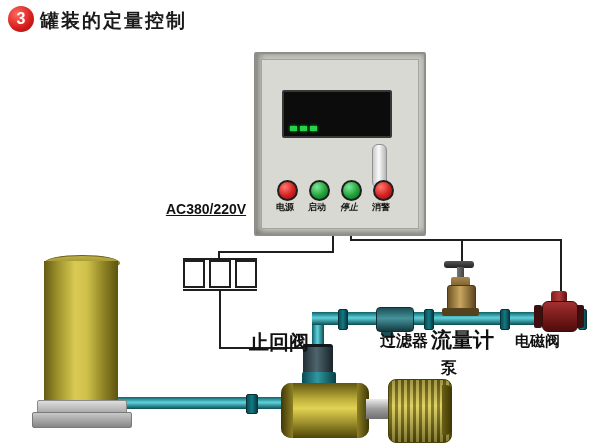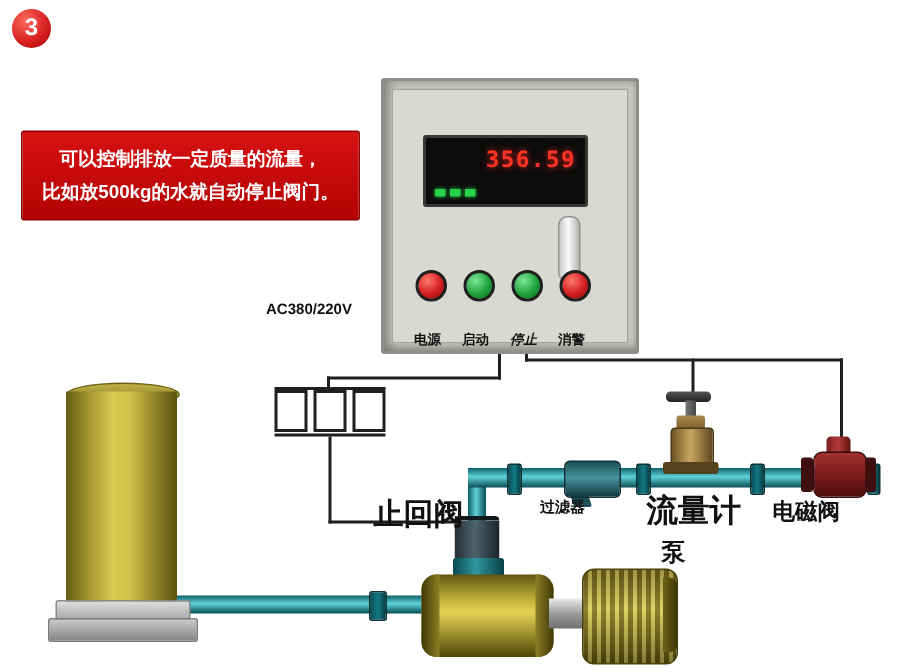--- a/index.html
+++ b/index.html
@@ -32,26 +32,26 @@
   #display{left:26px;top:36px;width:106px;height:44px;background:#0c0c0c;border:2px solid #383838;border-radius:2px;}
   #display-value{position:absolute;right:6px;top:5px;font-family:"DejaVu Sans Mono",monospace;
     font-size:15px;font-weight:bold;color:#ff3226;letter-spacing:1px;text-shadow:0 0 4px rgba(255,40,30,.8);}
   #display-leds{position:absolute;left:6px;bottom:5px;display:flex;gap:3px;}
   #display-leds span{width:7px;height:5px;background:#27d14a;box-shadow:0 0 3px rgba(40,220,80,.9);}
   #tube{left:116px;top:90px;width:13px;height:42px;border-radius:6px;
     background:linear-gradient(90deg,#c9c9c9,#fbfbfb 45%,#b5b5b5);border:1px solid #919191;}
   .pbtn{position:absolute;top:126px;width:17px;height:17px;border-radius:50%;border:2px solid #1f1f1f;}
   .pbtn.red{background:radial-gradient(circle at 35% 30%,#ff7a6e,#d31f1f 55%,#8e0f0f);}
   .pbtn.green{background:radial-gradient(circle at 35% 30%,#7fe89a,#1fa23a 55%,#0c6e22);}
-  .pbtn-lbl{position:absolute;top:147px;width:32px;text-align:center;font-size:9px;font-weight:bold;color:#111;margin-top:19px;}
+  .pbtn-lbl{position:absolute;top:147px;width:32px;text-align:center;font-size:9px;font-weight:bold;color:#111;}
 
   
   #contactor-text{left:148px;top:201px;width:116px;text-align:center;font-weight:bold;color:#111;}
   #contactor-text .l1{font-size:16px;letter-spacing:2px;}
-  #contactor-text .l2{font-size:10px;}
+  #contactor-text .l2{font-size:14px;text-decoration:underline;}
   .cbox{position:absolute;top:260px;width:18px;height:24px;background:#fff;border:2px solid #1f1f1f;}
 
   
   #tank-lbl{left:46px;top:240px;font-size:17px;letter-spacing:2px;}
   #tank-top{left:44px;top:255px;width:74px;height:14px;border-radius:50%;
     background:linear-gradient(180deg,#bdb043,#857927);border:1px solid #6a6016;}
   #tank-body{left:44px;top:261px;width:74px;height:147px;border-radius:0 0 4px 4px;
     background:linear-gradient(90deg,#655b13,#a2952f 20%,#d8ca52 42%,#cfc149 58%,#968929 78%,#5c530f);}
   #tank-base1{left:37px;top:400px;width:88px;height:13px;border-radius:2px;
     background:linear-gradient(180deg,#dedede,#a2a2a2);border:1px solid #8a8a8a;}
@@ -101,20 +101,21 @@
                linear-gradient(180deg,#857722,#d6c64c 42%,#5f5510);}
   #motor-cap{left:442px;top:385px;width:10px;height:50px;border-radius:0 6px 6px 0;
     background:linear-gradient(90deg,#6b6014,#3c3504);}
 </style>
 </head>
 <body>
 
 <div id="canvas">
 
   <div id="badge" class="abs">3</div>
+  <div id="title" class="lbl">罐装的定量控制</div>
 
   <div class="wire" style="left:332px;top:232px;width:2px;height:21px;"></div>
   <div class="wire" style="left:218px;top:251px;width:116px;height:2px;"></div>
   <div class="wire" style="left:218px;top:251px;width:2px;height:9px;"></div>
   <div class="wire" style="left:350px;top:232px;width:2px;height:9px;"></div>
   <div class="wire" style="left:350px;top:239px;width:212px;height:2px;"></div>
   <div class="wire" style="left:461px;top:239px;width:2px;height:24px;"></div>
   <div class="wire" style="left:560px;top:239px;width:2px;height:54px;"></div>
   <div class="wire" style="left:219px;top:291px;width:2px;height:58px;"></div>
   <div class="wire" style="left:219px;top:347px;width:86px;height:2px;"></div>
@@ -141,21 +142,21 @@
   <div class="flange" style="left:338px;top:309px;width:8px;height:19px;"></div>
   <div class="flange" style="left:424px;top:309px;width:8px;height:19px;"></div>
   <div class="flange" style="left:500px;top:309px;width:8px;height:19px;"></div>
   <div class="flange" style="left:578px;top:309px;width:7px;height:19px;"></div>
 
   <div id="check-valve" class="abs"></div>
   <div class="lbl" style="left:249px;top:329px;font-size:20px;">止回阀</div>
 
   <div id="filter-leg" class="abs"></div>
   <div id="filter-body" class="abs"></div>
-  <div class="lbl" style="left:360px;top:331px;font-size:10px;">过滤器</div>
+  <div class="lbl" style="left:380px;top:331px;font-size:16px;">过滤器</div>
 
   <div id="fm-handle" class="abs"></div>
   <div id="fm-stem" class="abs"></div>
   <div id="fm-bonnet" class="abs"></div>
   <div id="fm-body" class="abs"></div>
   <div id="fm-base" class="abs"></div>
   <div class="lbl" style="left:431px;top:326px;font-size:21px;">流量计</div>
 
   <div id="sv-act" class="abs"></div>
   <div id="sv-lf" class="abs"></div>
@@ -168,36 +169,31 @@
   <div id="pump-lband" class="abs"></div>
   <div id="pump-rband" class="abs"></div>
   <div id="shaft" class="abs"></div>
   <div id="motor" class="abs"></div>
   <div id="motor-cap" class="abs"></div>
   <div class="lbl" style="left:441px;top:358px;font-size:16px;">泵</div>
 
   <div id="cbox" class="abs">
     <div id="cbox-panel" class="abs"></div>
     <div id="display" class="abs">
-      <div id="display-value">356.59</div>
       <div id="display-leds">
         <span></span>
         <span></span>
         <span></span>
       </div>
     </div>
     <div id="tube" class="abs"></div>
     <div class="pbtn red" style="left:21px;"></div>
     <div class="pbtn green" style="left:53px;"></div>
     <div class="pbtn green" style="left:85px;"></div>
     <div class="pbtn red" style="left:117px;"></div>
     <div class="pbtn-lbl" style="left:13px;">电源</div>
     <div class="pbtn-lbl" style="left:45px;font-family:Liberation Serif, serif;">启动</div>
     <div class="pbtn-lbl" style="left:77px;font-style:italic;">停止</div>
     <div class="pbtn-lbl" style="left:109px;">消警</div>
   </div>
 
-  <div id="note" class="abs">
-    <div>可以控制排放一定质量的流量，</div>
-    <div>比如放500kg的水就自动停止阀门。</div>
-  </div>
 
 </div>
 
 </body></html>

